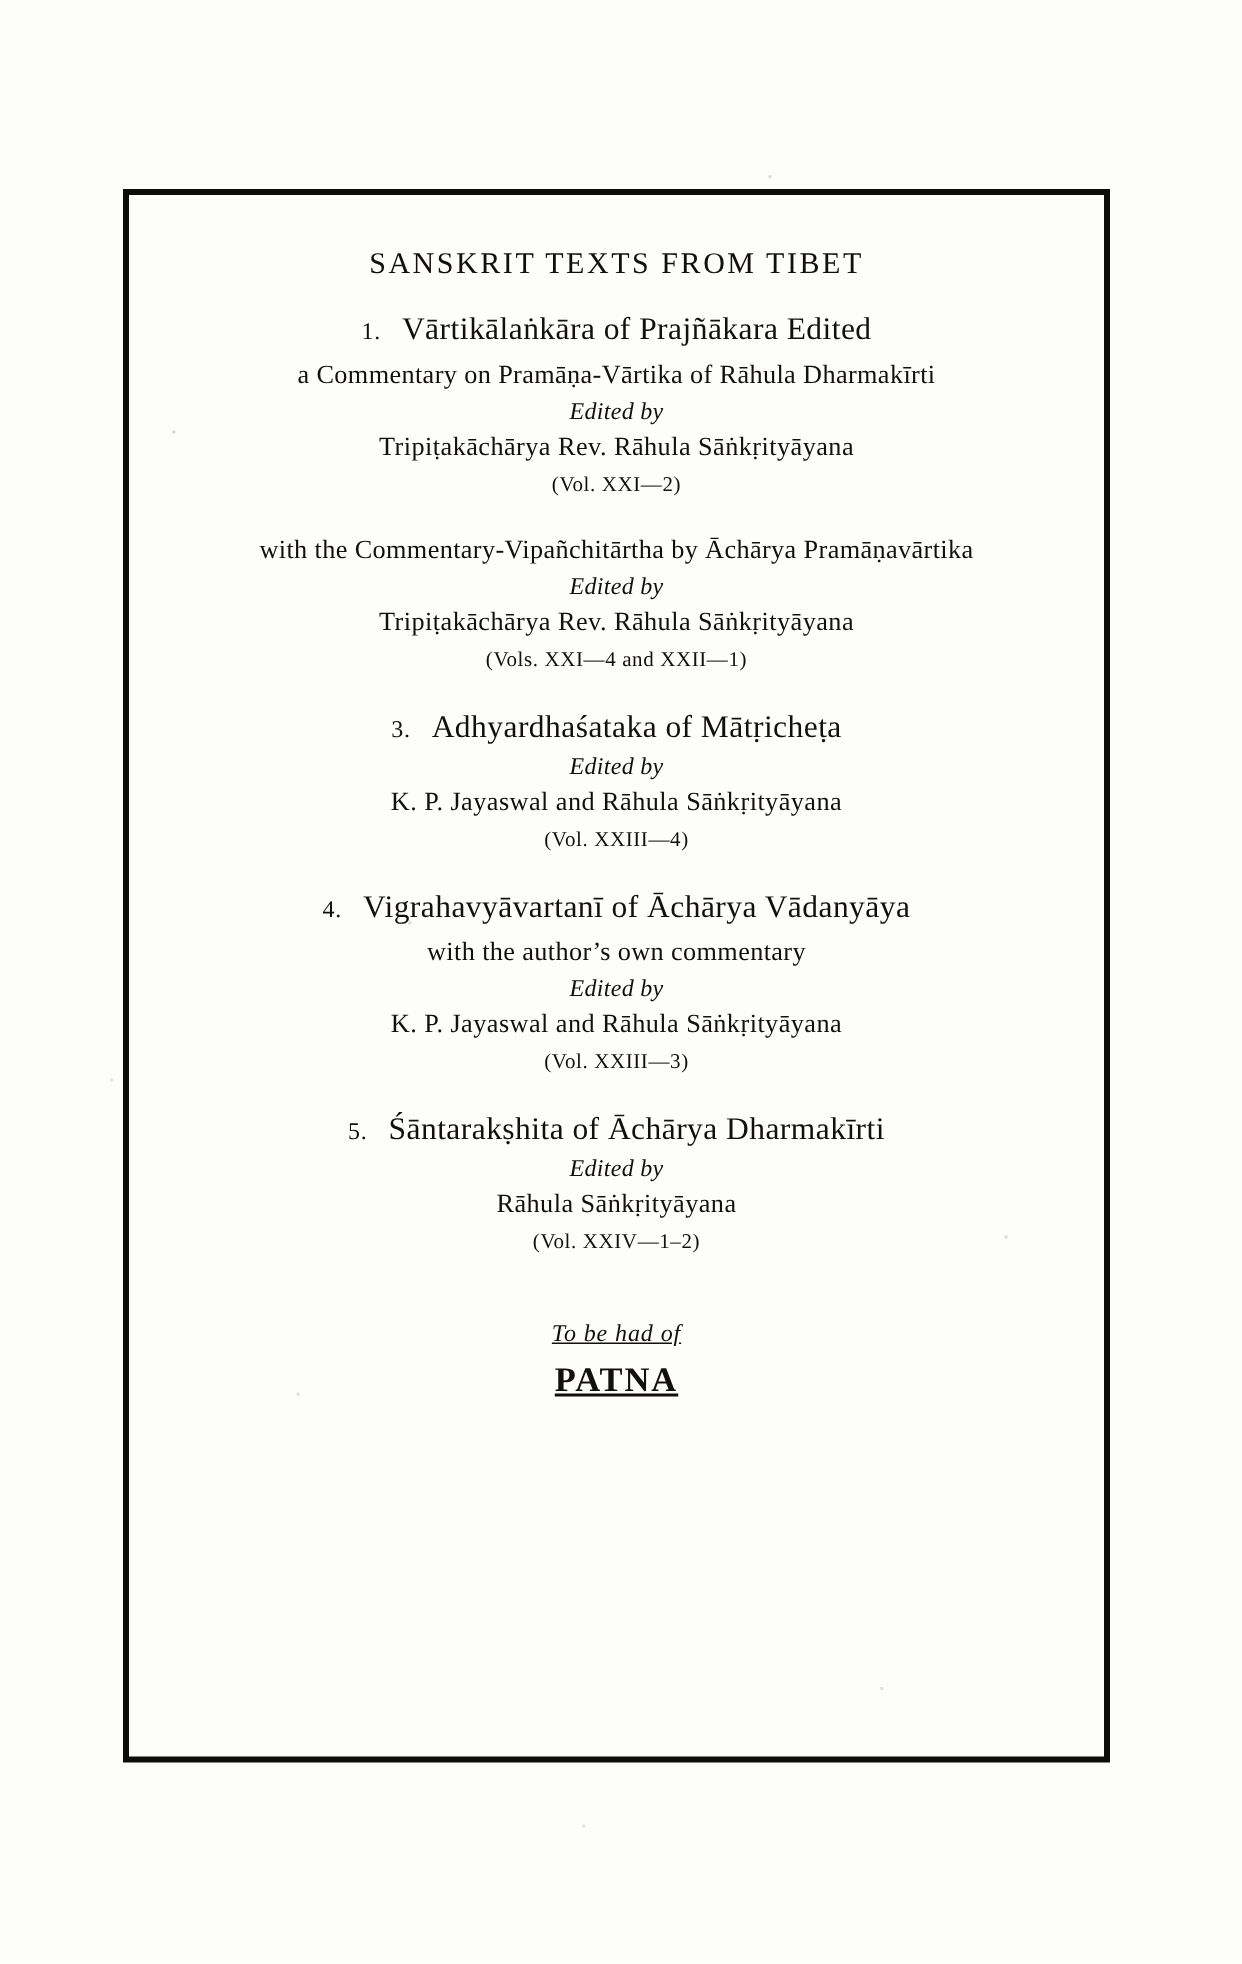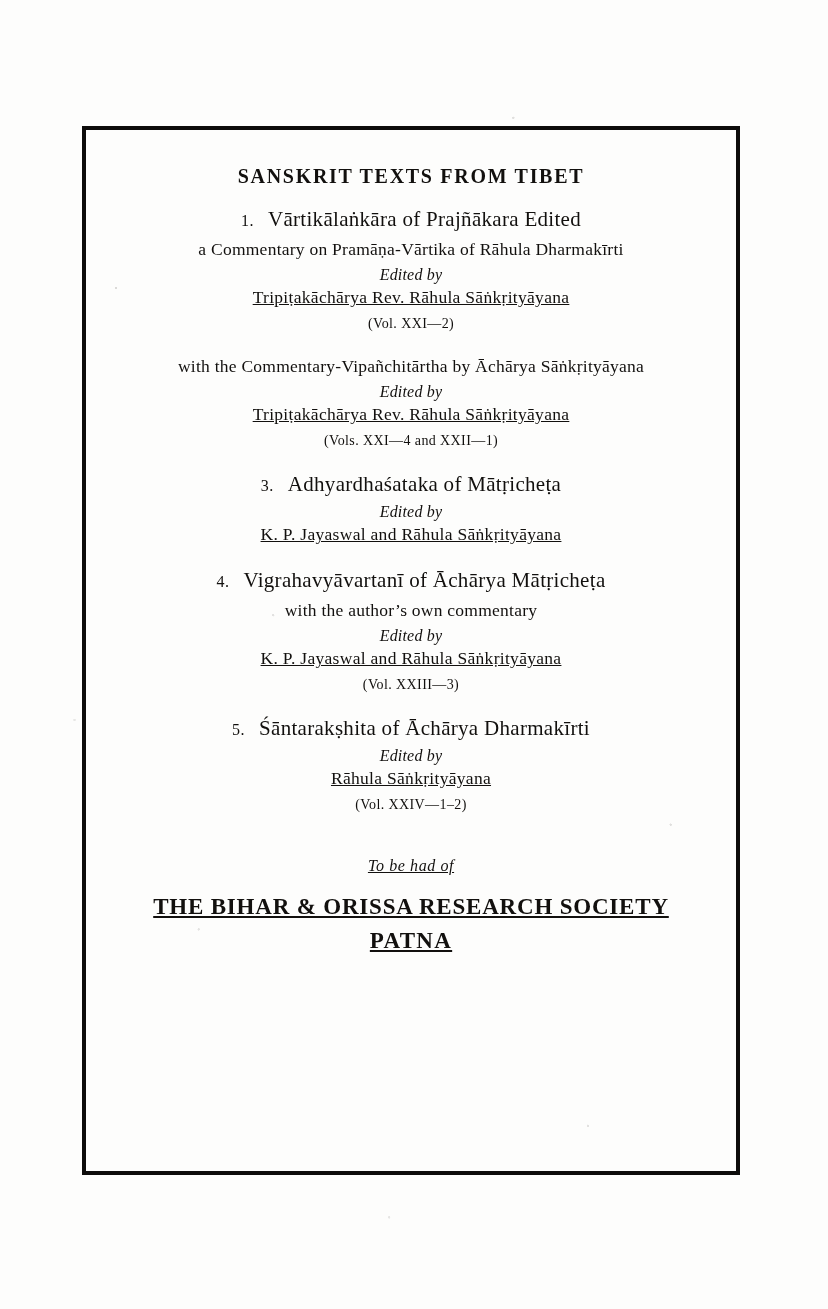--- a/index.html
+++ b/index.html
@@ -58,21 +58,21 @@
     top: 0;
     width: 100%;
     height: 100%;
     padding: 34px 26px 0 26px;
     box-sizing: border-box;
     text-align: center;
   }
 
   
   .headline {
-    font-weight: bold;
+    font-weight: normal;
     font-size: 20px;
     letter-spacing: 1.7px;
     margin: 0 0 6px 0;
     line-height: 1.2;
   }
 
   
   .entry {
     margin-top: 22px;
   }
@@ -103,21 +103,20 @@
     font-style: italic;
     font-size: 16px;
     letter-spacing: .2px;
     margin-top: 4px;
   }
   .editors {
     font-size: 17.5px;
     letter-spacing: .3px;
     margin-top: 3px;
     white-space: nowrap;
-    text-decoration: underline;
   }
   .volume {
     font-size: 14px;
     letter-spacing: .4px;
     margin-top: 8px;
   }
 
   
   .footer {
     margin-top: 44px;
@@ -155,48 +154,48 @@
 
       <div class="entry">
         <div class="entry-title"><span class="entry-num">1.</span><span>Vārtikālaṅkāra of Prajñākara Edited</span></div>
         <div class="entry-sub">a Commentary on Pramāṇa-Vārtika of Rāhula Dharmakīrti</div>
         <div class="edited-by">Edited by</div>
         <div class="editors">Tripiṭakāchārya Rev. Rāhula Sāṅkṛityāyana</div>
         <div class="volume">(Vol. XXI—2)</div>
       </div>
 
       <div class="entry">
-        <div class="entry-sub">with the Commentary-Vipañchitārtha by Āchārya Sāṅkṛityāyana</div>
+        <div class="entry-sub">with the Commentary-Vipañchitārtha by Āchārya Pramāṇavārtika</div>
         <div class="edited-by">Edited by</div>
         <div class="editors">Tripiṭakāchārya Rev. Rāhula Sāṅkṛityāyana</div>
         <div class="volume">(Vols. XXI—4 and XXII—1)</div>
       </div>
 
       <div class="entry">
         <div class="entry-title"><span class="entry-num">3.</span><span>Adhyardhaśataka of Mātṛicheṭa</span></div>
         <div class="edited-by">Edited by</div>
         <div class="editors">K. P. Jayaswal and Rāhula Sāṅkṛityāyana</div>
-      </div>
-
-      <div class="entry">
-        <div class="entry-title"><span class="entry-num">4.</span><span>Vigrahavyāvartanī of Āchārya Mātṛicheṭa</span></div>
+        <div class="volume">(Vol. XXIII—4)</div>
+      </div>
+
+      <div class="entry">
+        <div class="entry-title"><span class="entry-num">4.</span><span>Vigrahavyāvartanī of Āchārya Vādanyāya</span></div>
         <div class="entry-sub">with the author’s own commentary</div>
         <div class="edited-by">Edited by</div>
         <div class="editors">K. P. Jayaswal and Rāhula Sāṅkṛityāyana</div>
         <div class="volume">(Vol. XXIII—3)</div>
       </div>
 
       <div class="entry">
         <div class="entry-title"><span class="entry-num">5.</span><span>Śāntarakṣhita of Āchārya Dharmakīrti</span></div>
         <div class="edited-by">Edited by</div>
         <div class="editors">Rāhula Sāṅkṛityāyana</div>
         <div class="volume">(Vol. XXIV—1–2)</div>
       </div>
 
       <div class="footer">
         <div class="to-be-had">To be had of</div>
-        <div class="society">THE BIHAR &amp; ORISSA RESEARCH SOCIETY</div>
         <div class="city">PATNA</div>
       </div>
 
     </div>
   </div>
 </div>
 
 </body></html>

